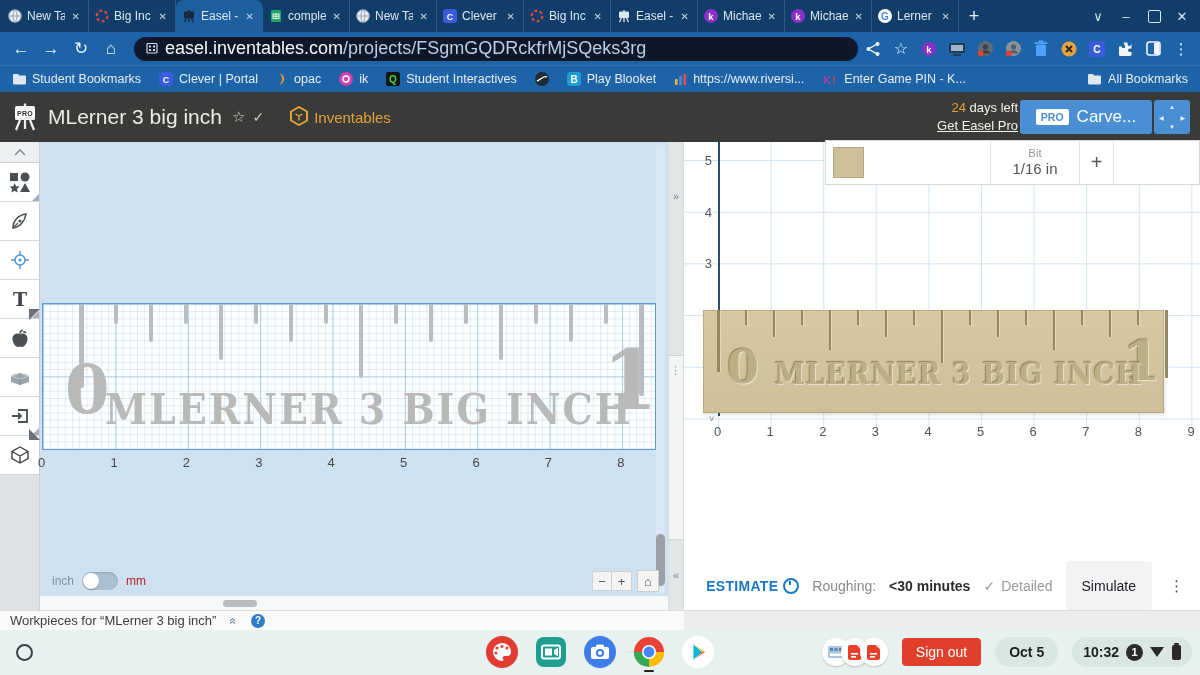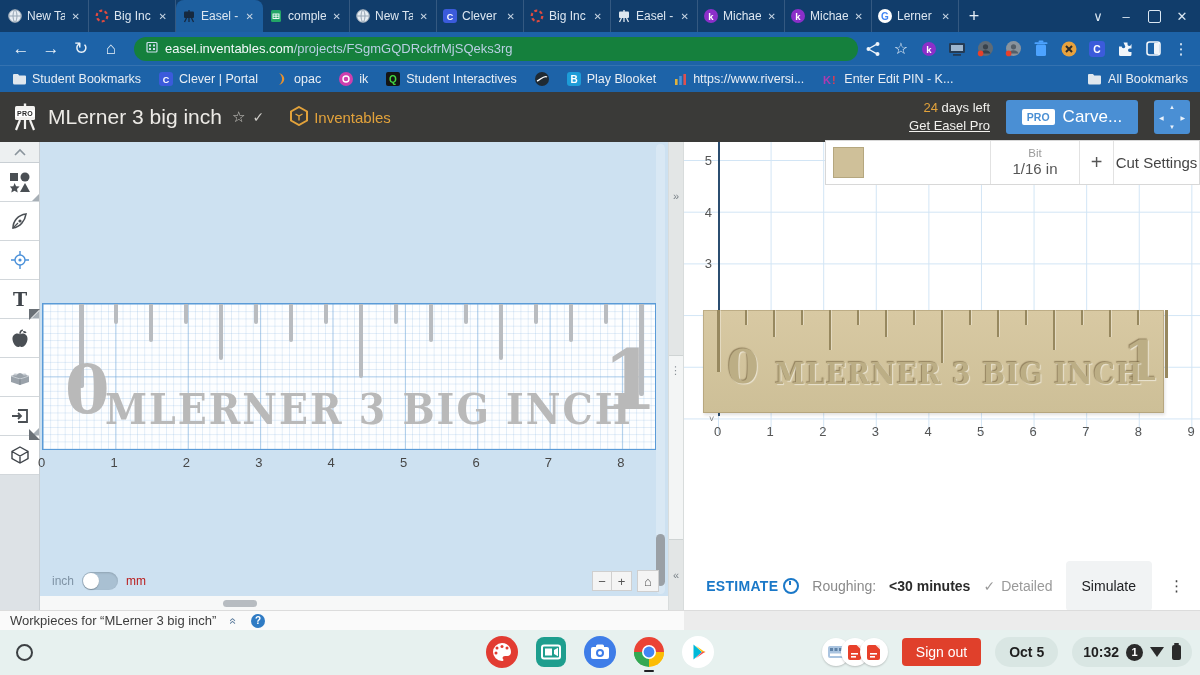--- a/index.html
+++ b/index.html
@@ -15,21 +15,21 @@
   .tab-label{flex:1;overflow:hidden;white-space:nowrap;}
   .tab-close{font-size:10px;color:#c6d4e2;padding:2px;}
   .newtab-btn{width:30px;height:32px;display:flex;align-items:center;justify-content:center;color:#e6eef6;font-size:18px;}
   .win-controls{margin-left:auto;display:flex;align-items:center;height:32px;color:#dbe7f2;padding-right:4px;}
   .win-controls>span{width:28px;text-align:center;font-size:13px;display:flex;align-items:center;justify-content:center;}
   .restore-box{width:11px;height:11px;border:1.6px solid #dbe7f2;border-radius:2px;}
 
   
   .chrome-toolbar{position:absolute;top:32px;left:0;right:0;height:33px;background:#1d63a8;display:flex;align-items:center;gap:4px;padding:0 8px;box-sizing:border-box;}
   .nav-ic{color:#e9f1f8;font-size:17px;width:26px;text-align:center;}
-  .url-pill{height:24px;flex:0 0 700px;margin-left:6px;background:#15803d;border-radius:12px;display:flex;align-items:center;padding:0 12px;gap:7px;font-size:13px;overflow:hidden;white-space:nowrap;}
+  .url-pill{height:24px;flex:0 0 700px;margin-left:6px;background:#0f172a;border-radius:12px;display:flex;align-items:center;padding:0 12px;gap:7px;font-size:18px;overflow:hidden;white-space:nowrap;}
   .url-host{color:#f4f8fb;}
   .url-path{color:#b9cfe3;}
   .toolbar-actions{margin-left:auto;display:flex;align-items:center;gap:6px;}
   .aicon{width:22px;height:22px;display:flex;align-items:center;justify-content:center;color:#eef4fa;font-size:16px;}
   .ai-menu{font-size:15px;letter-spacing:0;}
 
   
   .bookmarks-bar{position:absolute;top:65px;left:0;right:0;height:27px;background:#1d63a8;border-top:1px solid rgba(255,255,255,.10);display:flex;align-items:center;padding:0 12px;color:#e9eef4;font-size:12.5px;box-sizing:border-box;}
   #bookmark-items{display:flex;align-items:center;gap:18px;}
   .bm{display:flex;align-items:center;gap:6px;white-space:nowrap;}
@@ -39,21 +39,21 @@
   
   .easel-header{position:absolute;top:92px;left:0;right:0;height:50px;background:#3a3a38;display:flex;align-items:center;color:#eceae6;}
   .easel-logo{position:relative;width:26px;height:30px;margin:0 10px 0 12px;flex:0 0 26px;}
   .pro-tag{position:absolute;left:3px;top:8px;background:#fff;color:#2b2b2b;font-size:7px;font-weight:bold;padding:0 2px;border-radius:1px;letter-spacing:.3px;}
   .easel-title{font-size:21px;margin-right:10px;white-space:nowrap;}
   .title-star{color:#cfcdc8;font-size:15px;margin-right:7px;}
   .title-check{color:#cfcdc8;font-size:14px;margin-right:14px;}
   #menus{display:flex;align-items:center;}
   .menu{font-size:15px;margin:0 11px;color:#e8e6e1;}
   .brand{display:flex;align-items:center;gap:6px;color:#e2a23b;font-size:15px;margin-left:12px;}
-  .header-right{margin-left:auto;display:flex;align-items:center;gap:16px;padding-right:10px;}
+  .header-right{margin-left:auto;display:flex;align-items:center;gap:2px;padding-right:10px;}
   .days{font-size:13px;text-align:right;line-height:1.4;color:#f2f1ee;}
   .days-num{color:#e2a23b;}
   .get-pro{text-decoration:underline;}
   .carve-btn{width:132px;height:34px;background:#4a8fd4;border-radius:3px;display:flex;align-items:center;justify-content:center;gap:8px;color:#fff;font-size:17px;}
   .carve-pro{background:#fff;color:#4a8fd4;font-size:10.5px;font-weight:bold;padding:2px 5px;border-radius:2px;}
   .jog-btn{width:36px;height:34px;background:#4a8fd4;border-radius:3px;position:relative;}
   .jog-btn span{position:absolute;color:#eaf2fb;font-size:6px;}
   .jog-u{top:4px;left:50%;transform:translateX(-50%);}
   .jog-d{bottom:4px;left:50%;transform:translateX(-50%);}
   .jog-l{left:5px;top:50%;transform:translateY(-50%);}
@@ -460,21 +460,21 @@
           </span>
           <span class="bm-label">https://www.riversi...</span>
         </span>
         <span class="bm">
           <span class="bmicon">
             <svg width="16" height="13" viewBox="0 0 16 13">
               <text x="1" y="11" font-size="11" font-weight="bold" fill="#b03ab0" font-family="Liberation Sans">K</text>
               <text x="10" y="11" font-size="11" font-weight="bold" fill="#e23b4e" font-family="Liberation Sans">!</text>
             </svg>
           </span>
-          <span class="bm-label">Enter Edit PIN - K...</span>
+          <span class="bm-label">Enter Game PIN - K...</span>
         </span>
       </div>
     <div class="bm-all">
       <span class="bmicon" id="all-bm-icon">
           <svg width="14" height="12" viewBox="0 0 14 12">
             <path d="M1 2a1 1 0 0 1 1-1h4l1.2 1.5H13a1 1 0 0 1 1 1V10a1.5 1.5 0 0 1-1.5 1.5h-10A1.5 1.5 0 0 1 1 10z" fill="#dfe7ee"></path>
           </svg>
         </span>
       <span>All Bookmarks</span>
     </div>
@@ -690,21 +690,20 @@
       <div class="origin-caret">˅</div>
       <div class="pcard">
         <div class="pc-material">
           <span class="swatch"></span>
         </div>
         <div class="pc-bit">
           <span class="pc-sub">Bit</span>
           <span class="pc-val">1/16 in</span>
         </div>
         <div class="pc-add">+</div>
-        <div class="pc-cut">Cut Settings</div>
       </div>
       <div class="estimate-bar">
         <span class="est-label">
             <span>ESTIMATE</span>
             <span class="est-clock"></span>
           </span>
         <span class="rough-label">Roughing:</span>
         <span class="rough-val">&lt;30 minutes</span>
         <span class="detailed">
             <span>✓</span>

